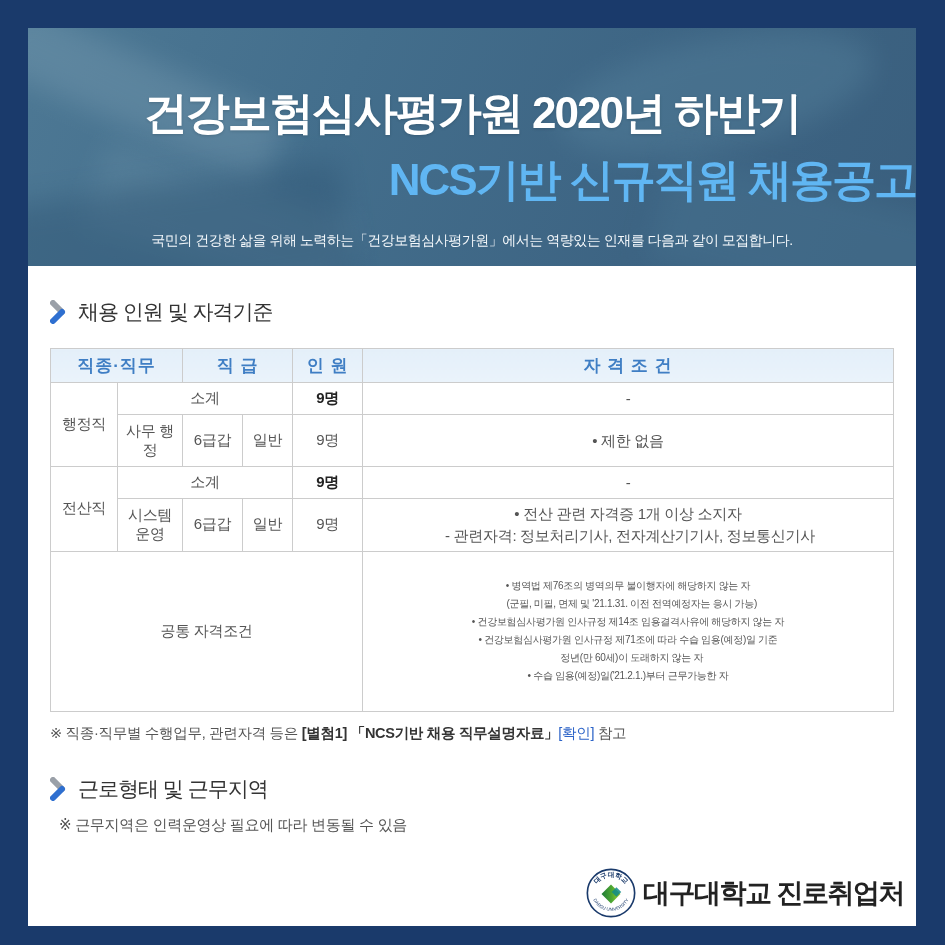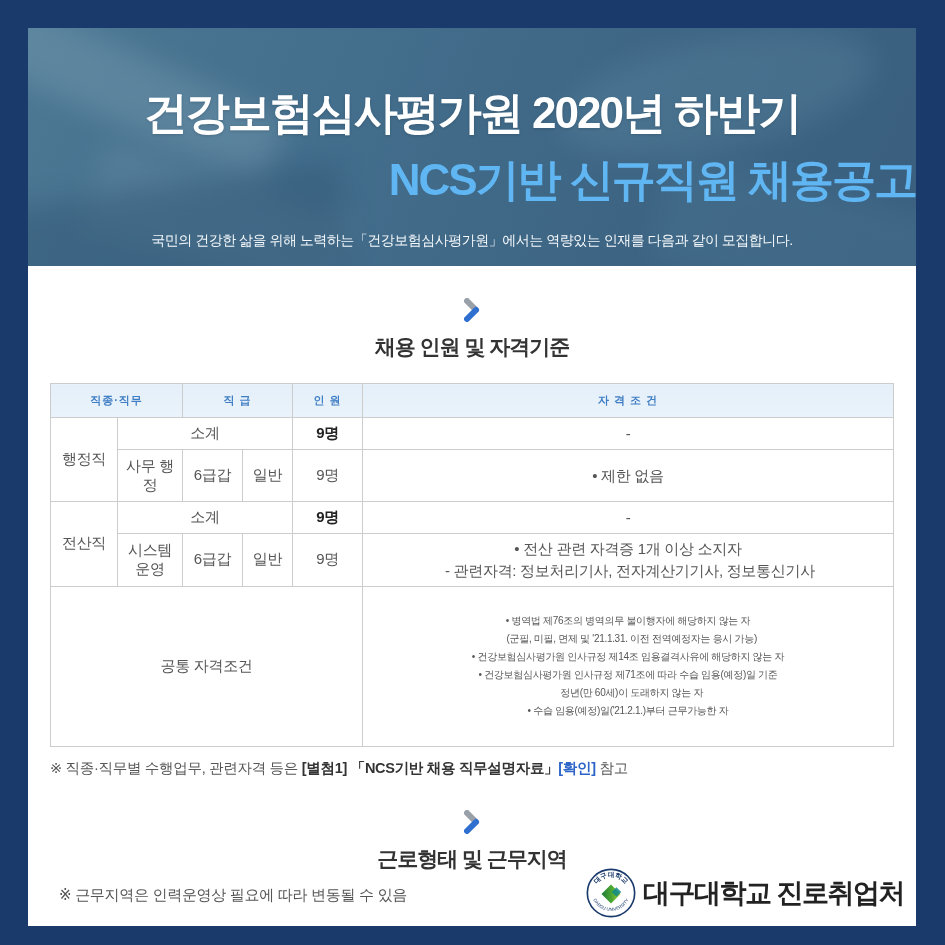--- a/index.html
+++ b/index.html
@@ -54,23 +54,22 @@
     font-size:14px; color:#f4f8fb;
     letter-spacing:-0.5px;
   }
 
   
   .body-pad { padding:0 22px; position:relative; }
 
   .section-head {
     display:flex; align-items:center; gap:11px;
     margin-top:32px;
-    font-size:21px; font-weight:bold; color:#333;
+    font-size:21px; font-weight:normal; color:#333;
     letter-spacing:-1px;
-    flex-direction:column;
   }
   .chev { width:17px; height:24px; flex:0 0 auto; }
 
   
   table.recruit {
     width:100%;
     border-collapse:collapse;
     margin-top:22px;
     font-size:15px; color:#555;
     table-layout:fixed;
@@ -78,41 +77,41 @@
   table.recruit th, table.recruit td {
     border:1px solid #ccc;
     text-align:center;
     vertical-align:middle;
     padding:4px 4px;
     letter-spacing:-0.3px;
   }
   table.recruit th {
     background:linear-gradient(180deg,#e4eff9 0%, #eaf3fb 100%);
     color:#3f7ec4; font-weight:bold;
-    height:34px; font-size:11px;
+    height:34px; font-size:17px;
     letter-spacing:1px;
   }
   td.h32 { height:32px; }
   td.h51 { height:52px; }
   td.h48 { height:48px; }
   td.h160 { height:160px; }
   td.bold-count { font-weight:bold; color:#222; }
   td.qual-cell { text-align:left; padding:6px 6px 6px 12px; }
   .qlist .qline { white-space:pre-wrap; line-height:1.45; }
   td.common-qual .qlist .qline { line-height:1.8; font-size:10px; }
   td.common-label { color:#555; }
 
   
   .table-note {
     margin-top:12px;
     font-size:14.5px; color:#555;
     letter-spacing:-0.3px;
   }
   .table-note .b { font-weight:bold; color:#333; }
-  .table-note .link { font-weight:bold; color:#2d64c8; cursor:pointer; }
+  .table-note .link { font-weight:normal; color:#2d64c8; cursor:pointer; }
 
   
   .work-item {
     margin-top:15px;
     font-size:15.5px; color:#444;
     letter-spacing:-0.3px;
   }
   .work-item .prefix { margin-right:7px; color:#555; }
   .work-item .lbl { font-weight:bold; color:#333; }
   .work-note {

